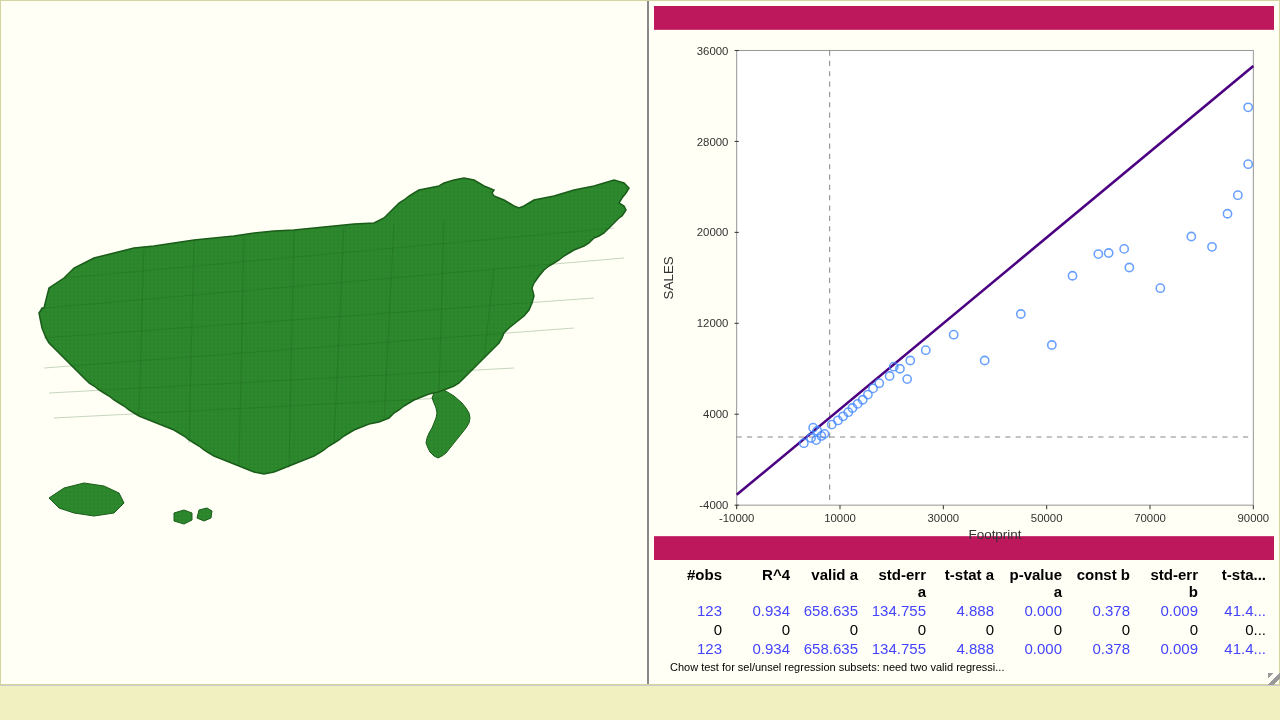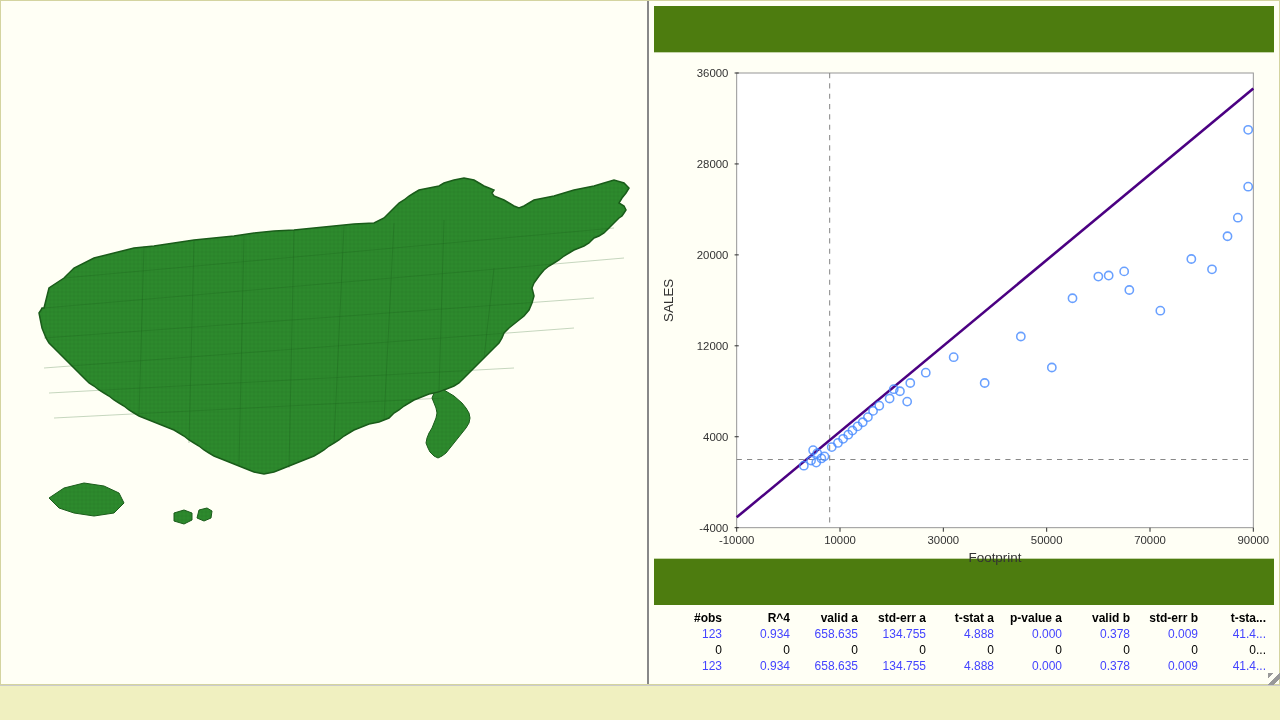--- a/index.html
+++ b/index.html
@@ -30,37 +30,37 @@
     .right-panel {
       flex: 1;
       background: #fffff5;
       display: flex;
       flex-direction: column;
       padding: 5px;
     }
     .chart-area {
       flex: 1;
       position: relative;
-      background: #4d7c0f;
+      background: #be185d;
       text-align: right;
     }
     .stats-table {
       padding: 4px 8px;
       font-size: 12px;
       background: #fffff5;
     }
     .stats-row {
       display: flex;
       gap: 8px;
       margin: 2px 0;
     }
     .stats-cell {
       min-width: 60px;
       text-align: right;
-      font-size: 12px;
+      font-size: 15px;
     }
     .stats-header { color: #000; font-weight: bold; }
     .stats-data-blue { color: #4444ff; }
     .stats-data-black { color: #000; }
     .chow-test {
       font-size: 11px;
       color: #000;
       padding: 2px 8px;
     }
     .bottom-bar {
@@ -256,21 +256,21 @@
     </div>
 
     <div class="stats-table">
       <div class="stats-row">
         <span class="stats-cell stats-header">#obs</span>
         <span class="stats-cell stats-header">R^4</span>
         <span class="stats-cell stats-header">valid a</span>
         <span class="stats-cell stats-header">std-err a</span>
         <span class="stats-cell stats-header">t-stat a</span>
         <span class="stats-cell stats-header">p-value a</span>
-        <span class="stats-cell stats-header">valid b</span>
+        <span class="stats-cell stats-header">const b</span>
         <span class="stats-cell stats-header">std-err b</span>
         <span class="stats-cell stats-header">t-sta...</span>
       </div>
       <div class="stats-row">
         <span class="stats-cell stats-data-blue">123</span>
         <span class="stats-cell stats-data-blue">0.934</span>
         <span class="stats-cell stats-data-blue">658.635</span>
         <span class="stats-cell stats-data-blue">134.755</span>
         <span class="stats-cell stats-data-blue">4.888</span>
         <span class="stats-cell stats-data-blue">0.000</span>
@@ -293,20 +293,21 @@
         <span class="stats-cell stats-data-blue">123</span>
         <span class="stats-cell stats-data-blue">0.934</span>
         <span class="stats-cell stats-data-blue">658.635</span>
         <span class="stats-cell stats-data-blue">134.755</span>
         <span class="stats-cell stats-data-blue">4.888</span>
         <span class="stats-cell stats-data-blue">0.000</span>
         <span class="stats-cell stats-data-blue">0.378</span>
         <span class="stats-cell stats-data-blue">0.009</span>
         <span class="stats-cell stats-data-blue">41.4...</span>
       </div>
+      <div class="chow-test">Chow test for sel/unsel regression subsets: need two valid regressi...</div>
     </div>
   </div>
 </div>
 
 <div class="bottom-bar">
 
   <div style="position:absolute; right:0; bottom:35px; width:12px; height:12px; cursor:se-resize; background: linear-gradient(135deg, #999 25%, transparent 25%, transparent 50%, #999 50%, #999 75%, transparent 75%);"></div>
 </div>
 
 </body></html>

